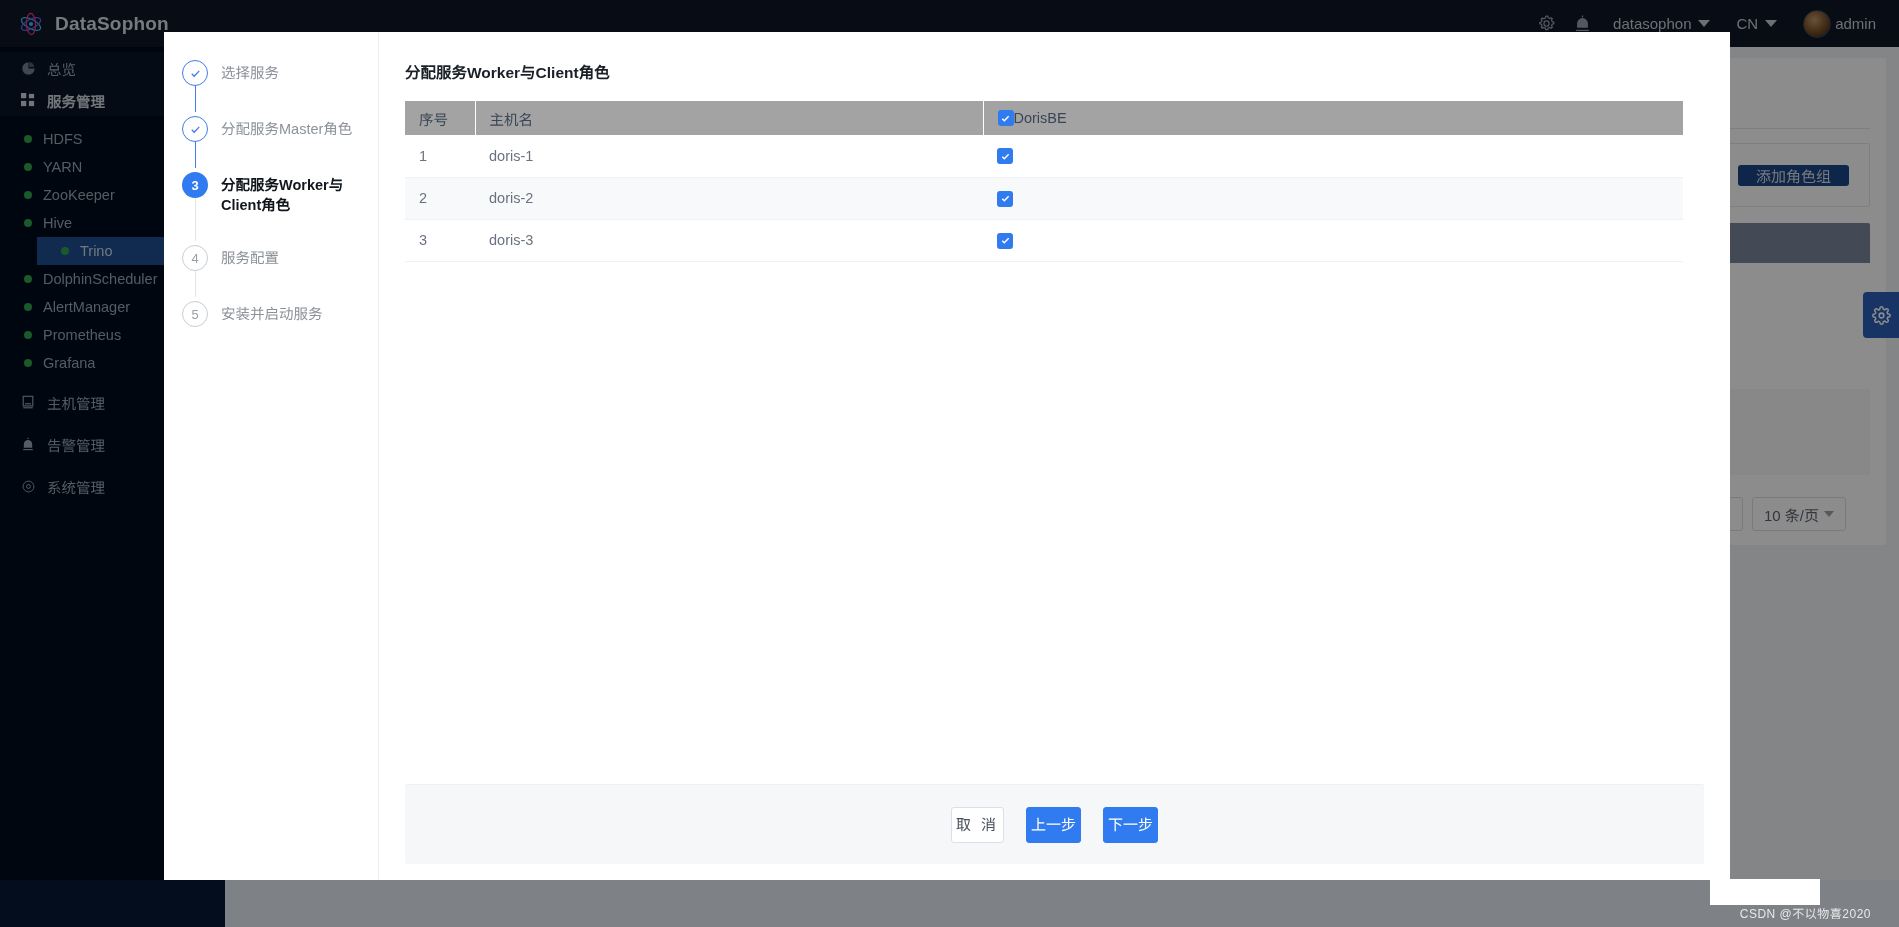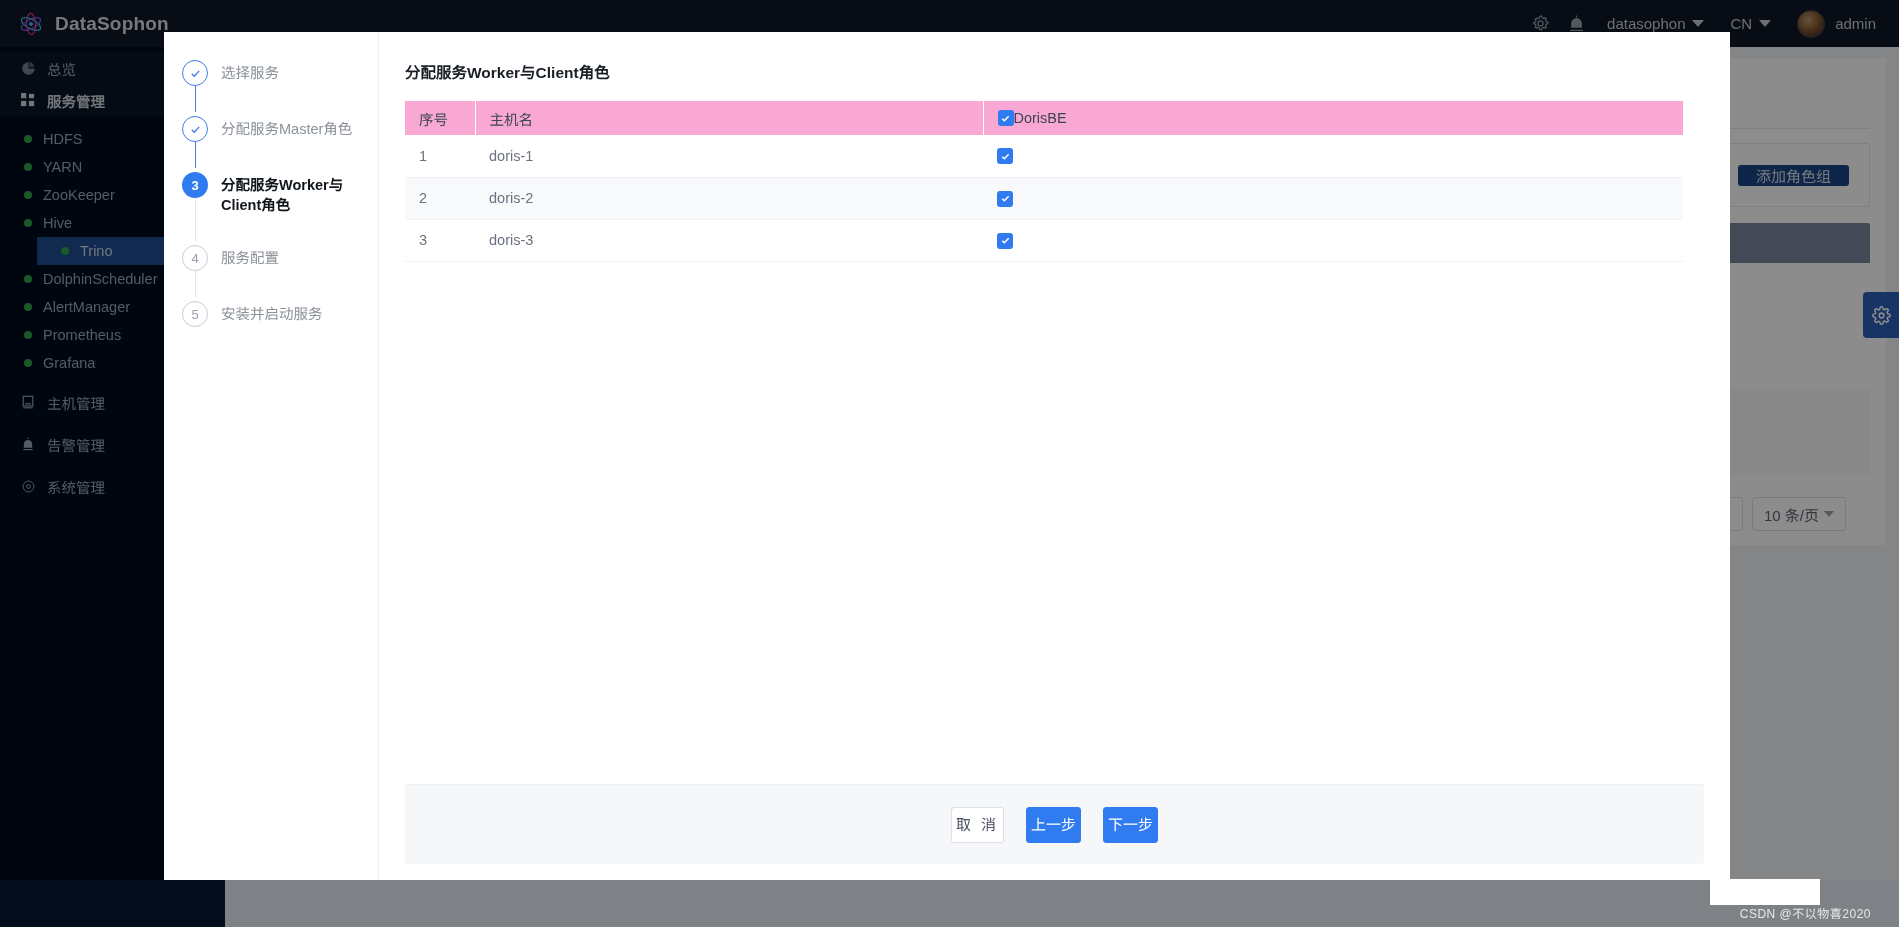--- a/index.html
+++ b/index.html
@@ -127,21 +127,21 @@
     font-size: 14.5px; line-height: 20px; color: #8c9299; padding-top: 3px; max-width: 142px;
   }
   .step-text.active { color: #11161c; font-weight: bold; }
 
   .pane { flex: 1 1 auto; display: flex; flex-direction: column; padding: 0; }
   .pane-body { flex: 1 1 auto; padding: 28px 26px 0 26px; }
   .pane-title { font-size: 15.5px; color: #1b2027; font-weight: bold; margin-bottom: 19px; }
 
   table.hosts { width: 1278px; border-collapse: collapse; table-layout: fixed; }
   table.hosts th {
-    background: #f9a8d4; color: #3b4554; font-weight: normal; font-size: 14.5px;
+    background: #a3a3a3; color: #3b4554; font-weight: normal; font-size: 14.5px;
     text-align: left; height: 34px; padding: 0 14px; border-right: 1px solid #fff; margin-top: 17px;
   }
   table.hosts th:last-child { border-right: none; }
   table.hosts td {
     height: 42px; padding: 0 14px; font-size: 14.5px; color: #6a7280;
     border-bottom: 1px solid #f0f2f5;
   }
   table.hosts tr.alt td { background: #f8f9fb; }
   .col-idx { width: 70px; }
   .col-host { width: 508px; }
@@ -334,21 +334,21 @@
         </svg>
       </div>
       <div class="tb-item">
         <span>datasophon</span>
         <span class="caret-dn"></span>
       </div>
       <div class="tb-item">
         <span>CN</span>
         <span class="caret-dn"></span>
       </div>
-      <div class="tb-item" style="gap:10px">
+      <div class="tb-item" style="gap:4px">
         <span class="avatar"></span>
         <span class="admin-label">admin</span>
       </div>
     </div>
   </div>
 
   <div class="dimmer"></div>
 
   <div class="modal">
 

